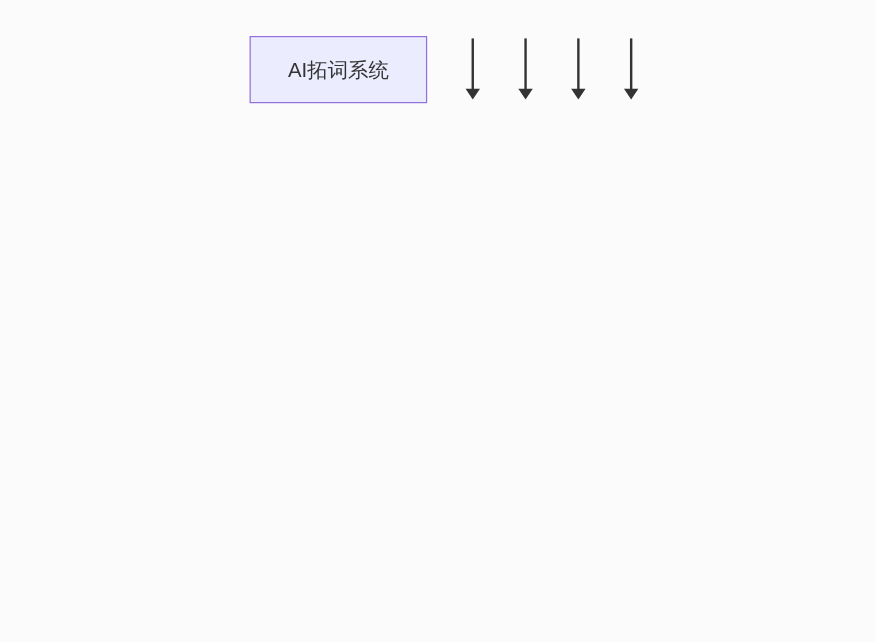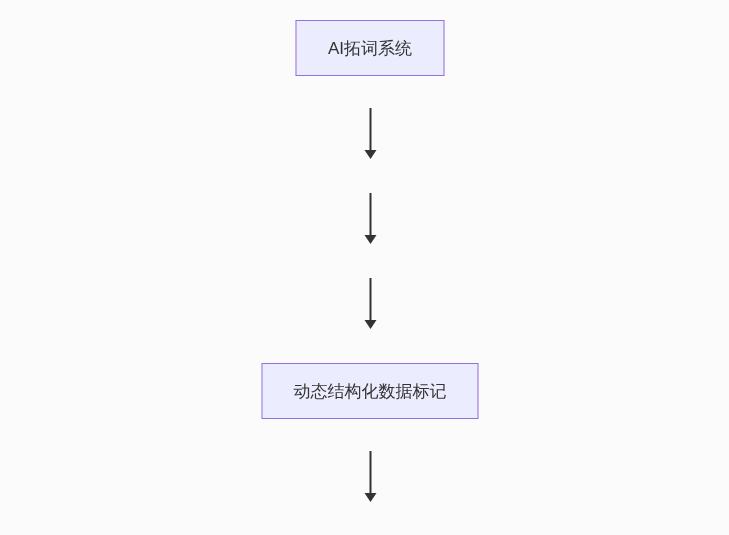--- a/index.html
+++ b/index.html
@@ -10,24 +10,24 @@
     width: 729px;
     height: 535px;
     position: relative;
     overflow: hidden;
     background: #fbfbfb;
     font-family: "Liberation Sans", "DejaVu Sans", sans-serif;
   }
   .flowchart {
     position: absolute;
     left: 370px;
-    top: 20px;
+    top: 30px;
     transform: translateX(-50%);
     display: flex;
-    flex-direction: column;
+    flex-direction: row;
     align-items: center;
     gap: 32px;
   }
   .flow-node {
     box-sizing: border-box;
     height: 56px;
     padding: 0 31px;
     display: flex;
     align-items: center;
     justify-content: center;
@@ -79,22 +79,19 @@
     <div class="arrow-line"></div>
     <div class="arrow-head"></div>
   </div>
 
 
   <div class="flow-arrow">
     <div class="arrow-line"></div>
     <div class="arrow-head"></div>
   </div>
 
-  <div class="flow-node">
-    <span class="node-label">动态结构化数据标记</span>
-  </div>
 
   <div class="flow-arrow">
     <div class="arrow-line"></div>
     <div class="arrow-head"></div>
   </div>
 
 </div>
 
 </body></html>

